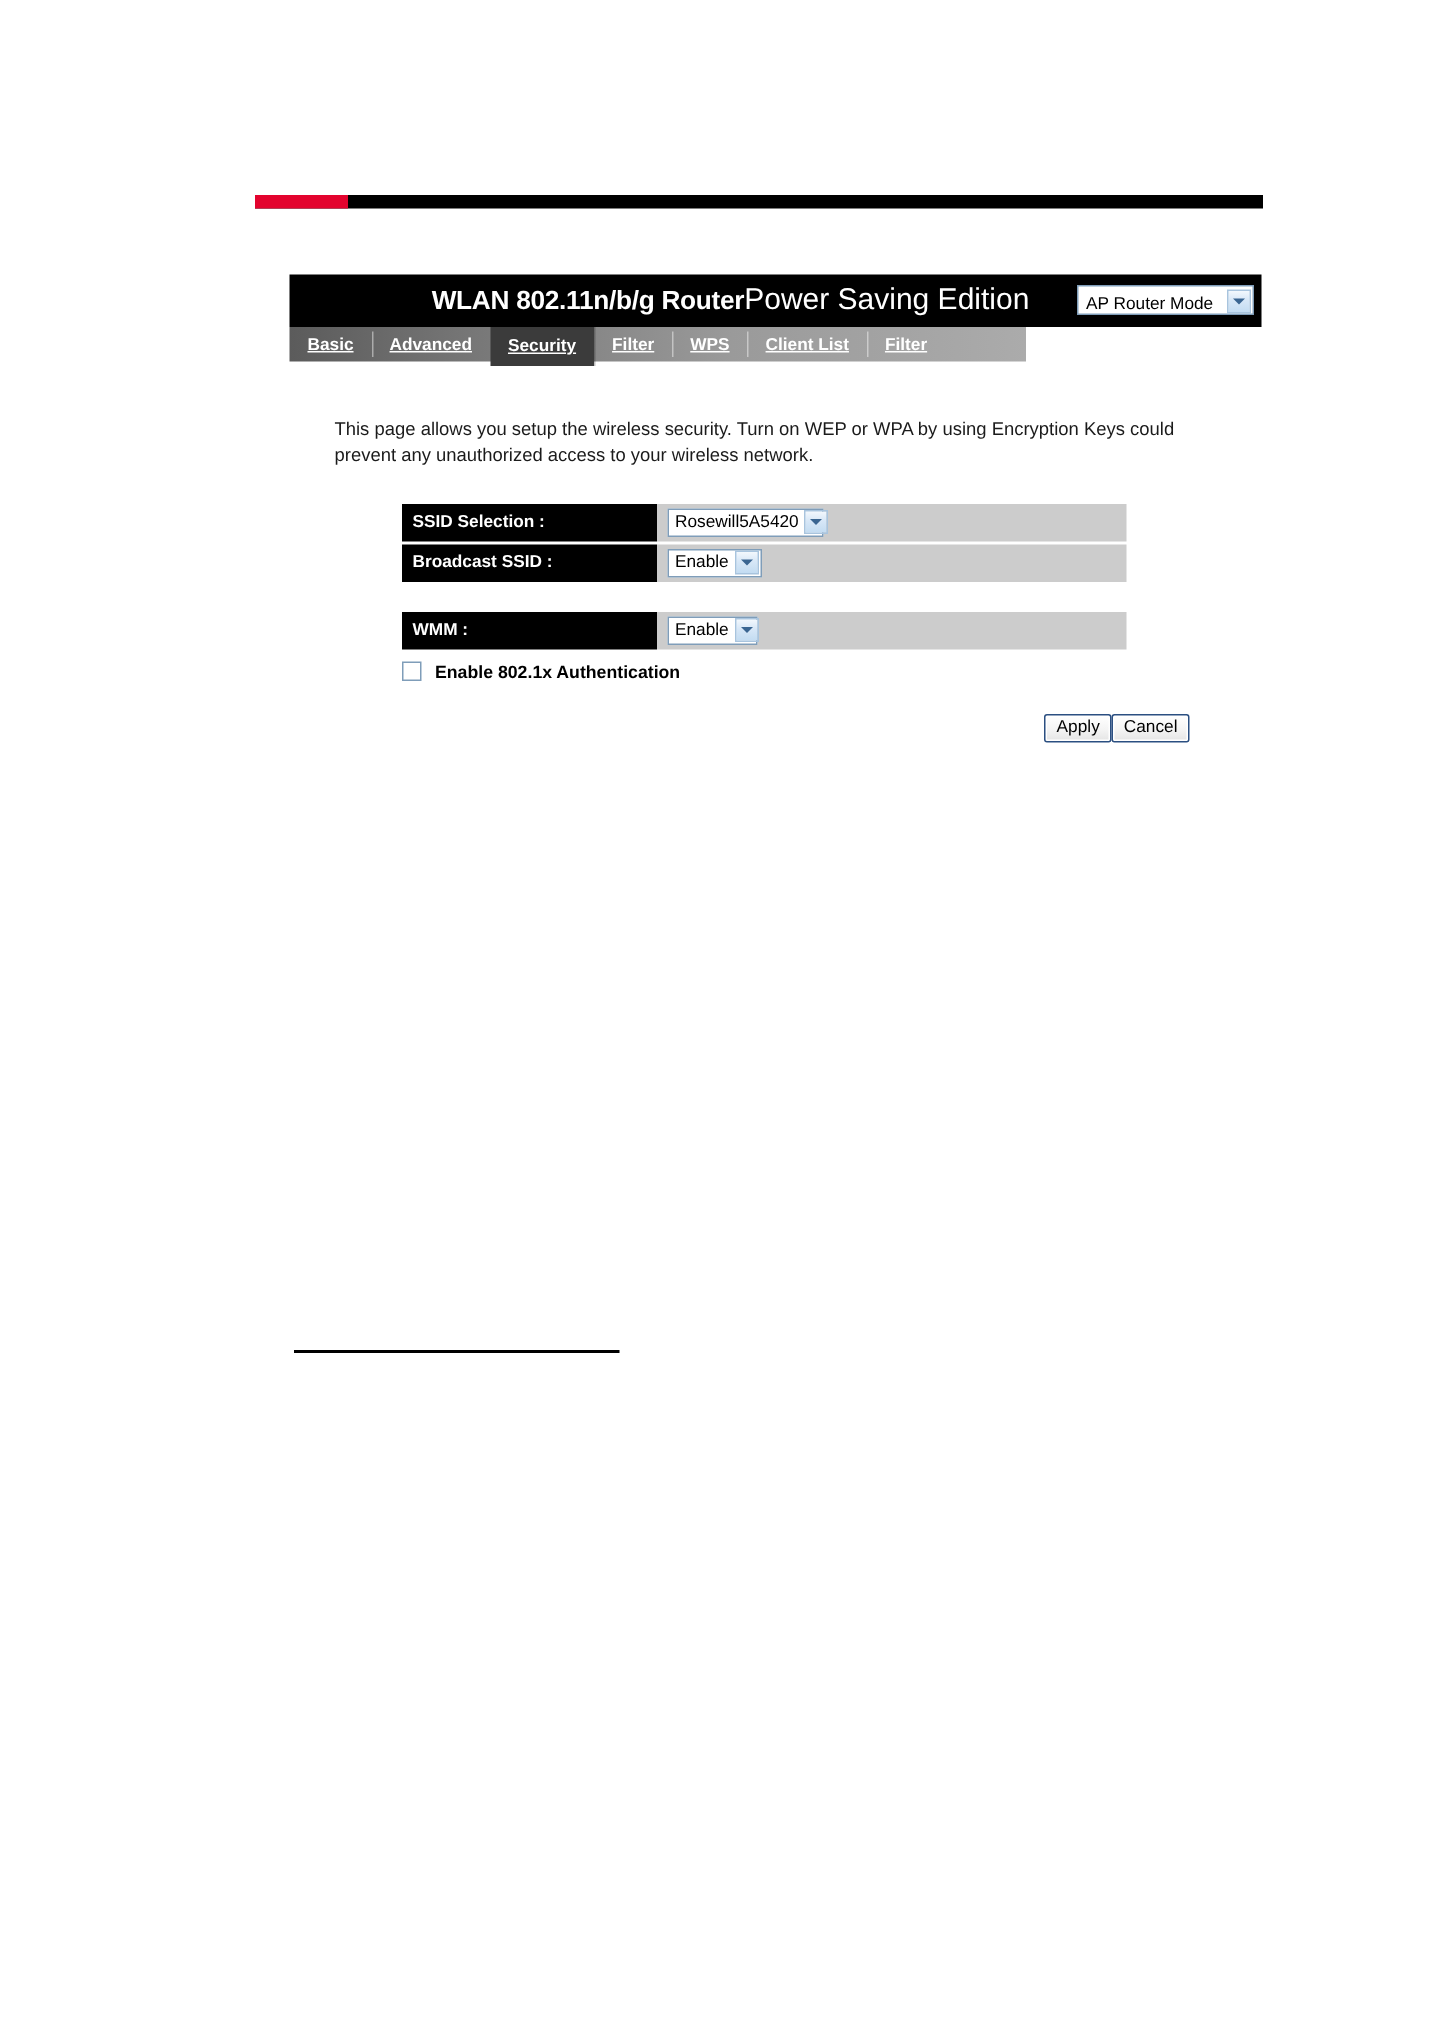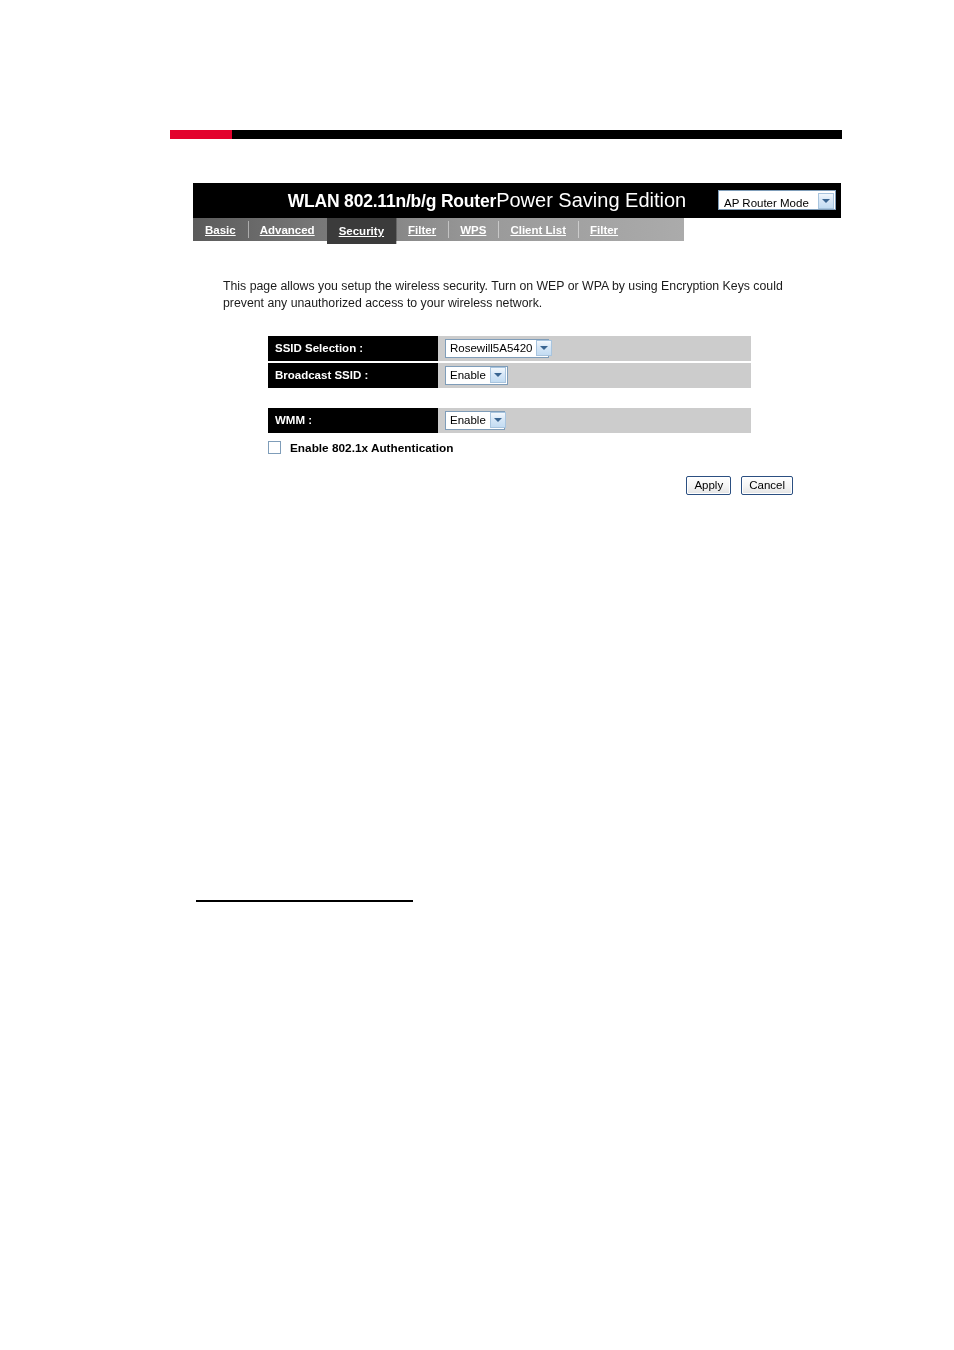--- a/index.html
+++ b/index.html
@@ -255,21 +255,20 @@
     border-radius: 2px;
     box-shadow: inset 0 0 0 1px #ffffff;
     font-size: 11.5px;
     color: #000000;
     display: flex;
     align-items: center;
     justify-content: center;
     padding: 0 7px;
     box-sizing: border-box;
     cursor: pointer;
-    margin-left: 10px;
   }
 
   
   .footnote-rule {
     position: absolute;
     left: 196px;
     top: 900px;
     width: 217px;
     height: 2px;
     background: #000000;

